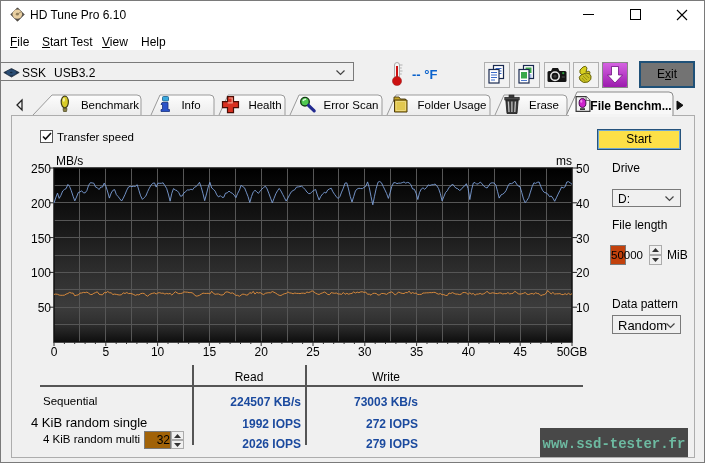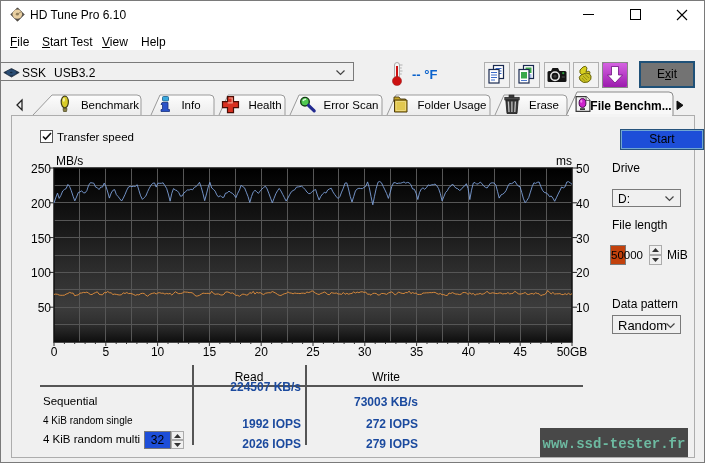--- a/index.html
+++ b/index.html
@@ -307,39 +307,39 @@
  <polyline points="54.0,203.1 55.7,197.9 57.5,193.1 59.2,198.4 60.9,195.4 62.7,191.0 64.4,189.5 66.1,188.6 67.9,184.4 69.6,186.5 71.3,190.8 73.1,196.3 74.8,200.9 76.5,197.1 78.3,192.5 80.0,191.9 81.7,190.8 83.5,192.9 85.2,192.8 86.9,190.5 88.6,185.3 90.4,182.7 92.1,182.9 93.8,183.2 95.6,187.1 97.3,187.7 99.0,189.6 100.8,187.0 102.5,187.1 104.2,183.1 106.0,186.5 107.7,192.0 109.4,198.1 111.2,193.0 112.9,190.3 114.6,189.6 116.4,194.7 118.1,196.5 119.8,198.8 121.6,201.0 123.3,198.1 125.0,194.5 126.8,190.1 128.5,187.0 130.2,186.3 132.0,186.6 133.7,186.3 135.4,186.4 137.2,184.7 138.9,190.3 140.6,195.8 142.4,199.4 144.1,197.7 145.8,196.1 147.6,191.7 149.3,188.2 151.0,185.2 152.7,183.3 154.5,182.9 156.2,187.1 157.9,183.2 159.7,183.3 161.4,183.3 163.1,182.8 164.9,185.7 166.6,188.4 168.3,194.0 170.1,201.2 171.8,193.3 173.5,188.6 175.3,190.0 177.0,190.6 178.7,192.5 180.5,196.2 182.2,195.9 183.9,192.9 185.7,191.7 187.4,189.8 189.1,190.1 190.9,189.2 192.6,189.8 194.3,187.4 196.1,186.5 197.8,184.9 199.5,182.3 201.3,187.5 203.0,193.7 204.7,200.7 206.5,193.9 208.2,187.1 209.9,182.3 211.7,188.0 213.4,189.3 215.1,191.1 216.8,194.9 218.6,197.0 220.3,195.6 222.0,197.3 223.8,197.3 225.5,193.2 227.2,192.9 229.0,191.1 230.7,192.5 232.4,193.3 234.2,195.2 235.9,197.7 237.6,193.5 239.4,190.1 241.1,185.3 242.8,186.6 244.6,187.9 246.3,192.2 248.0,196.5 249.8,202.5 251.5,196.5 253.2,192.1 255.0,190.3 256.7,191.7 258.4,193.4 260.2,190.9 261.9,189.1 263.6,187.5 265.4,186.2 267.1,188.9 268.8,193.3 270.6,198.2 272.3,202.8 274.0,198.4 275.8,193.8 277.5,190.8 279.2,188.4 280.9,190.9 282.7,194.4 284.4,197.7 286.1,201.1 287.9,198.1 289.6,194.7 291.3,191.8 293.1,190.5 294.8,189.7 296.5,187.1 298.3,186.9 300.0,186.6 301.7,186.2 303.5,187.8 305.2,189.6 306.9,192.0 308.7,193.6 310.4,193.5 312.1,191.6 313.9,190.4 315.6,189.4 317.3,195.0 319.1,199.9 320.8,196.4 322.5,194.1 324.3,192.4 326.0,193.0 327.7,190.0 329.5,188.9 331.2,188.2 332.9,191.8 334.7,194.5 336.4,196.8 338.1,198.5 339.9,196.6 341.6,192.1 343.3,188.2 345.1,183.0 346.8,182.9 348.5,188.9 350.2,196.3 352.0,202.0 353.7,196.6 355.4,191.0 357.2,188.9 358.9,188.3 360.6,188.5 362.4,188.6 364.1,187.3 365.8,186.4 367.6,181.9 369.3,187.8 371.0,196.5 372.8,204.8 374.5,196.2 376.2,188.5 378.0,182.2 379.7,181.5 381.4,182.7 383.2,186.4 384.9,189.9 386.6,193.5 388.4,198.4 390.1,192.7 391.8,186.4 393.6,182.7 395.3,182.7 397.0,183.6 398.8,183.1 400.5,183.2 402.2,182.7 404.0,181.9 405.7,183.2 407.4,182.4 409.2,182.8 410.9,184.8 412.6,189.0 414.3,189.2 416.1,193.3 417.8,199.5 419.5,192.6 421.3,189.0 423.0,187.8 424.7,189.3 426.5,187.6 428.2,184.9 429.9,185.5 431.7,184.8 433.4,184.7 435.1,184.0 436.9,185.9 438.6,188.6 440.3,193.6 442.1,200.9 443.8,196.8 445.5,192.6 447.3,190.7 449.0,187.3 450.7,186.3 452.5,184.0 454.2,186.2 455.9,188.1 457.7,188.7 459.4,190.4 461.1,189.6 462.9,187.2 464.6,186.1 466.3,183.7 468.1,188.6 469.8,199.6 471.5,190.2 473.3,183.0 475.0,182.5 476.7,184.2 478.4,183.7 480.2,182.2 481.9,183.5 483.6,185.9 485.4,187.3 487.1,188.0 488.8,185.5 490.6,183.1 492.3,182.8 494.0,183.0 495.8,184.9 497.5,191.3 499.2,198.1 501.0,194.9 502.7,194.2 504.4,192.9 506.2,190.3 507.9,186.1 509.6,183.5 511.4,183.7 513.1,182.9 514.8,181.1 516.6,184.0 518.3,186.1 520.0,186.7 521.8,192.7 523.5,198.9 525.2,202.7 527.0,200.3 528.7,197.6 530.4,192.1 532.2,186.5 533.9,182.8 535.6,183.4 537.4,182.3 539.1,182.0 540.8,186.5 542.5,190.3 544.3,192.4 546.0,192.9 547.7,193.9 549.5,196.7 551.2,196.0 552.9,198.1 554.7,201.3 556.4,197.8 558.1,194.1 559.9,190.6 561.6,187.0 563.3,187.9 565.1,186.8 566.8,182.0 568.5,181.7 570.3,182.9 572.0,184.3" fill="none" stroke="#7d9fd8" stroke-width="0.9"></polyline>
  </g>
 </svg>
 
 <div class="abs" style="left:192px;top:365px;width:2px;height:80px;background:#555"></div>
 <div class="abs" style="left:305px;top:365px;width:2px;height:80px;background:#555"></div>
 <div class="abs" style="left:40px;top:385px;width:543px;height:2px;background:#555"></div>
 <div class="lbl" style="left:210px;top:370px;width:78px;text-align:center">Read</div>
 <div class="lbl" style="left:320px;top:370px;width:80px;text-align:right">Write</div>
 <div class="lbl" style="left:43px;top:395px;font-size:11.5px">Sequential</div>
-<div class="lbl" style="left:43px;top:415px;font-size:10px">4 KiB random single</div>
+<div class="lbl" style="left:31px;top:415px;font-size:13px">4 KiB random single</div>
 <div class="lbl" style="left:43px;top:433px;font-size:11.5px">4 KiB random multi</div>
-<div class="bluev" style="left:200px;top:380px;width:101px">224507 KB/s</div>
+<div class="bluev" style="left:200px;top:395px;width:101px">224507 KB/s</div>
 <div class="bluev" style="left:300px;top:395px;width:118px">73003 KB/s</div>
 <div class="bluev" style="left:200px;top:417px;width:101px">1992 IOPS</div>
 <div class="bluev" style="left:300px;top:417px;width:118px">272 IOPS</div>
 <div class="bluev" style="left:200px;top:437px;width:101px">2026 IOPS</div>
 <div class="bluev" style="left:300px;top:437px;width:118px">279 IOPS</div>
-<div class="abs" style="left:144px;top:431px;width:27px;height:18px;background:#1d4ed8;border:1px solid #7a7a7a;text-align:center;line-height:17px">32</div>
+<div class="abs" style="left:144px;top:431px;width:27px;height:18px;background:#a16207;border:1px solid #7a7a7a;text-align:right;line-height:17px">32</div>
 <div class="spbtn" style="left:171px;top:431px"></div>
 <div class="spbtn" style="left:171px;top:440px"></div>
 <svg class="abs" style="left:174px;top:434px" width="7" height="4" viewBox="0 0 7 4">
     <path d="M0,4 L3.5,0 L7,4 Z" fill="#333"></path>
   </svg>
 <svg class="abs" style="left:174px;top:443px" width="7" height="4" viewBox="0 0 7 4">
     <path d="M0,0 L3.5,4 L7,0 Z" fill="#333"></path>
   </svg>
 
-<div class="abs" style="left:620px;top:129px;width:84px;height:21px;background:#1d4ed8;border:1px solid #26537c;box-shadow:inset 0 0 0 1px #70a6d2;text-align:center;line-height:19px">Start</div>
+<div class="abs" style="left:597px;top:129px;width:84px;height:21px;background:#fde047;border:1px solid #26537c;box-shadow:inset 0 0 0 1px #70a6d2;text-align:center;line-height:19px">Start</div>
 <div class="lbl" style="left:612px;top:161px">Drive</div>
 <div class="combo" style="left:612px;top:189px;width:69px;height:18px">
  <span class="abs" style="left:5px;top:2px">D:</span>
  <svg class="abs" style="right:6px;top:6px" width="9" height="6" viewBox="0 0 9 6">
       <path d="M0.5,0.5 L4.5,4.5 L8.5,0.5" fill="none" stroke="#444" stroke-width="1.2"></path>
     </svg>
 </div>
 <div class="lbl" style="left:612px;top:218px">File length</div>
 <div class="abs" style="left:610px;top:245px;width:16px;height:20px;background:#c2410c;border:1px solid #7a7a7a;text-align:center;line-height:19px;font-size:11.5px">50000</div>
 <div class="spbtn" style="left:649px;top:245px;height:10px"></div>

